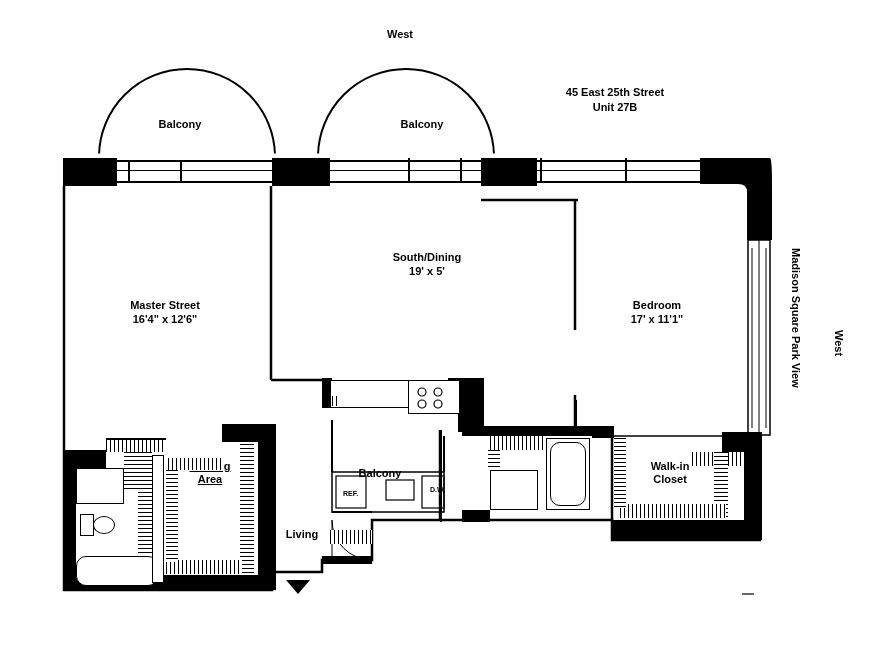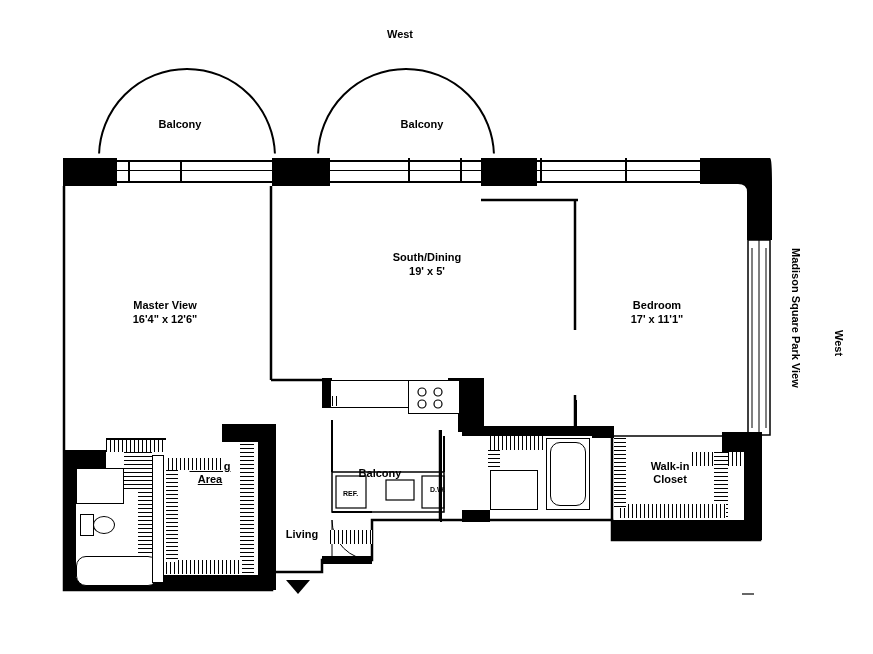--- a/index.html
+++ b/index.html
@@ -111,27 +111,29 @@
 </style>
 </head>
 <body>
 
 <div id="stage">
 
   <div class="lbl" style="left:350px; top:28px; width:100px;">West</div>
 
   <div class="vert-right" style="left:832px; top:330px;">West</div>
 
+  <div class="lbl" style="left:505px; top:86px; width:220px;">45 East 25th Street</div>
+  <div class="lbl" style="left:505px; top:101px; width:220px;">Unit 27B</div>
 
   <div class="vert-right" style="left:789px; top:248px;">Madison Square Park View</div>
 
   <div class="lbl" style="left:130px; top:118px; width:100px;">Balcony</div>
   <div class="lbl" style="left:372px; top:118px; width:100px;">Balcony</div>
 
-  <div class="lbl" style="left:110px; top:299px; width:110px;">Master View</div>
+  <div class="lbl" style="left:110px; top:299px; width:110px;">Master Street</div>
   <div class="lbl" style="left:110px; top:313px; width:110px;">16'4" x 12'6"</div>
 
   <div class="lbl" style="left:372px; top:251px; width:110px;">South/Dining</div>
   <div class="lbl" style="left:372px; top:265px; width:110px;">19' x 5'</div>
 
   <div class="lbl" style="left:602px; top:299px; width:110px;">Bedroom</div>
   <div class="lbl" style="left:602px; top:313px; width:110px;">17' x 11'1"</div>
 
   <div class="lbl" style="left:340px; top:467px; width:80px;">Balcony</div>
 

